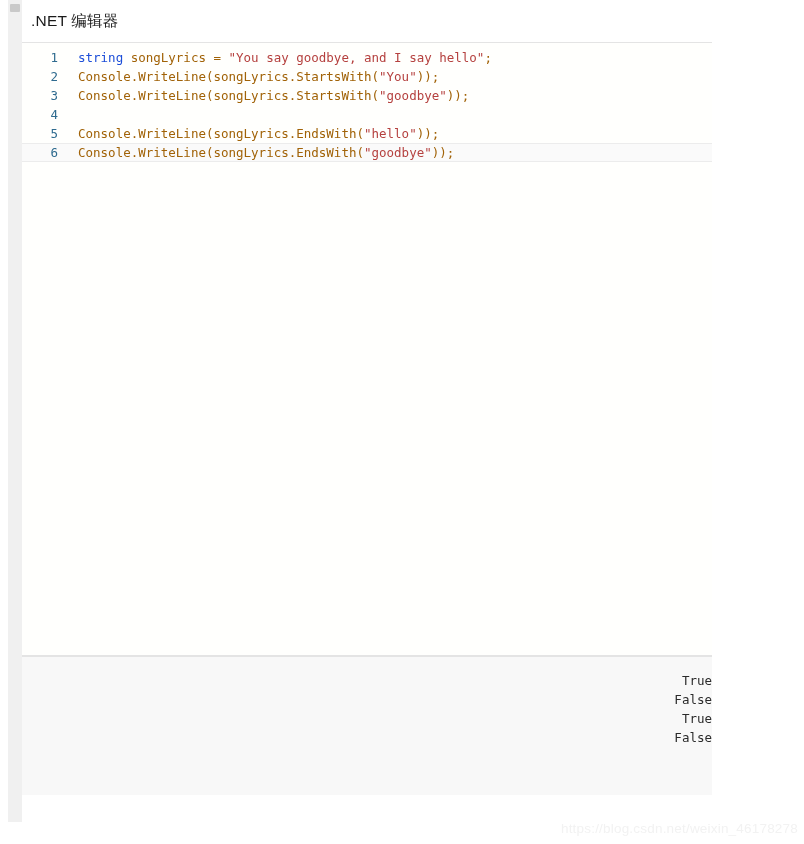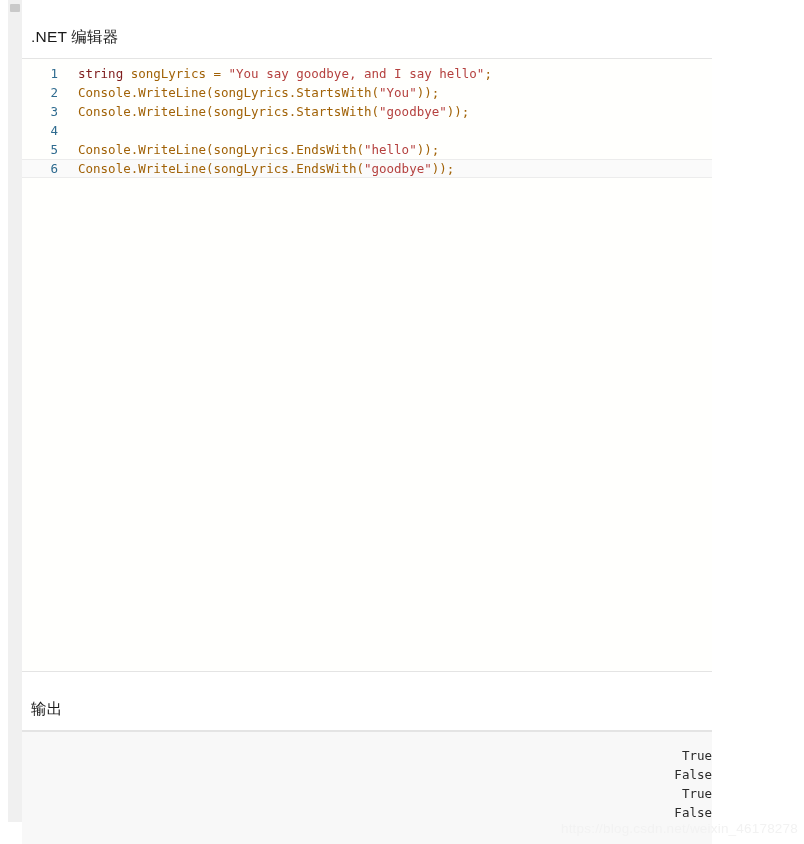--- a/index.html
+++ b/index.html
@@ -49,21 +49,20 @@
   }
   .panel-header {
     height: 42px;
     line-height: 42px;
     padding-left: 9px;
     font-size: 15.5px;
     color: #1a1a1a;
     border-bottom: 1px solid #e4e4e4;
     background: #ffffff;
     letter-spacing: 0.2px;
-    margin-top: 16px;
   }
   .editor-body {
     position: relative;
     height: 612px;
     background: #fffffd;
     overflow: hidden;
   }
   .code-area {
     padding-top: 5px;
   }
@@ -89,21 +88,21 @@
     width: 36px;
     text-align: right;
     color: #2f6b8f;
     font-family: "DejaVu Sans Mono", "Liberation Mono", monospace;
     font-size: 12.5px;
   }
   .code-text {
     padding-left: 56px;
     display: block;
   }
-  .tok-kw { color: #7f1d1d; }
+  .tok-kw { color: #1d4ed8; }
   .tok-str { color: #b5413f; }
   .tok-plain { color: #a16207; }
 
   
   .output-panel {
     border-top: 1px solid #e4e4e4;
     background: #ffffff;
   }
   .output-body {
     height: 124px;
@@ -152,21 +151,20 @@
           <div class="code-line"><span class="ln">2</span><span class="code-text"><span class="tok-plain">Console.WriteLine(songLyrics.StartsWith(</span><span class="tok-str">"You"</span><span class="tok-plain">));</span></span></div>
           <div class="code-line"><span class="ln">3</span><span class="code-text"><span class="tok-plain">Console.WriteLine(songLyrics.StartsWith(</span><span class="tok-str">"goodbye"</span><span class="tok-plain">));</span></span></div>
           <div class="code-line"><span class="ln">4</span><span class="code-text"></span></div>
           <div class="code-line"><span class="ln">5</span><span class="code-text"><span class="tok-plain">Console.WriteLine(songLyrics.EndsWith(</span><span class="tok-str">"hello"</span><span class="tok-plain">));</span></span></div>
           <div class="code-line active"><span class="ln">6</span><span class="code-text"><span class="tok-plain">Console.WriteLine(songLyrics.EndsWith(</span><span class="tok-str">"goodbye"</span><span class="tok-plain">));</span></span></div>
         </div>
     </div>
   </div>
 
   <div class="output-panel">
-    <div class="panel-header">输出</div>
     <div class="output-body" id="output-body">
         <div class="out-line">True</div>
         <div class="out-line">False</div>
         <div class="out-line">True</div>
         <div class="out-line">False</div>
       </div>
   </div>
 
 </div>
 

